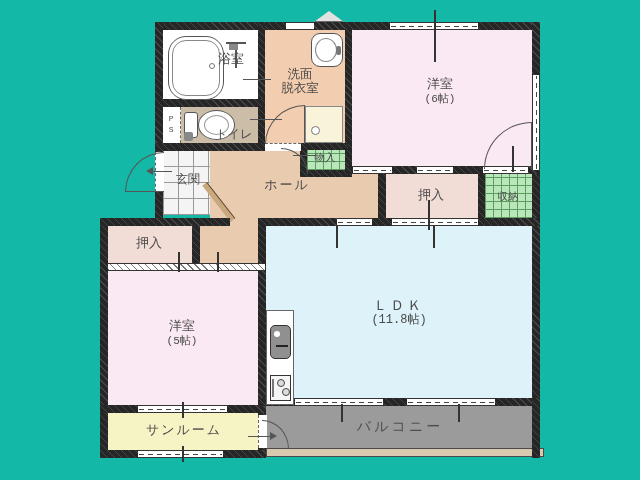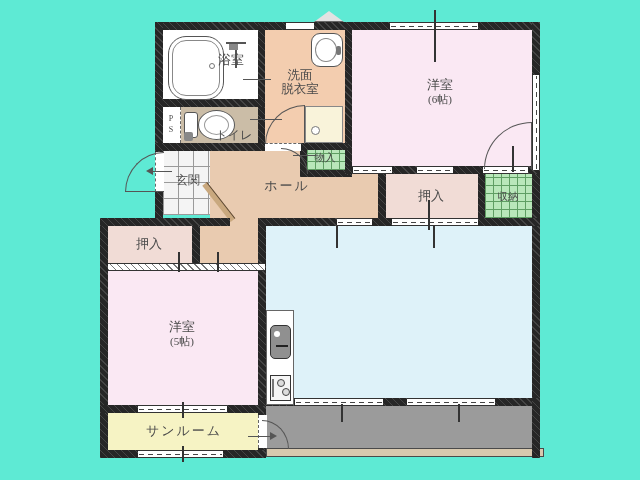--- a/index.html
+++ b/index.html
@@ -1,17 +1,17 @@
 <!DOCTYPE html>
 <html><head>
 <meta charset="utf-8">
 <style>
   html,body{margin:0;padding:0;background:#fff;}
-  #plan{position:relative;width:640px;height:480px;background:#5eead4;overflow:hidden;
-        font-family:Liberation Serif, serif;color:#4a4a4a;}
+  #plan{position:relative;width:640px;height:480px;background:#14b8a6;overflow:hidden;
+        font-family:Liberation Mono, monospace;color:#4a4a4a;}
   .abs{position:absolute;}
   .wall{position:absolute;background:#262626;
         background-image:repeating-linear-gradient(45deg,rgba(255,255,255,.14) 0 1px,transparent 1px 5px);}
   .floor{position:absolute;}
   .grid-green{background-image:
       repeating-linear-gradient(0deg,#5f9e63 0 1px,transparent 1px 8px),
       repeating-linear-gradient(90deg,#5f9e63 0 1px,transparent 1px 8px);}
   .tiles{background-image:
       repeating-linear-gradient(0deg,#9a9a9a 0 1px,transparent 1px 16px),
       repeating-linear-gradient(90deg,#9a9a9a 0 1px,transparent 1px 15px);
@@ -189,16 +189,21 @@
   <div class="lbl small" style="left:325px;top:158px;">物入</div>
   <div class="lbl" style="left:431px;top:196px;">押入</div>
   <div class="lbl small" style="left:508px;top:197px;">収納</div>
   <div class="lbl" style="left:149px;top:244px;">押入</div>
 
   <div class="lbl" style="left:182px;top:334px;">
     <div>洋室</div>
     <div style="font-size:11px;">(5帖)</div>
   </div>
 
+  <div class="lbl" style="left:399px;top:313px;">
+    <div style="font-size:14px;letter-spacing:3px;">ＬＤＫ</div>
+    <div style="font-size:12px;">(11.8帖)</div>
+  </div>
 
   <div class="lbl" style="left:184px;top:431px;letter-spacing:2px;">サンルーム</div>
+  <div class="lbl" style="left:400px;top:427px;font-size:14px;letter-spacing:3px;color:#4f4f4f;">バルコニー</div>
 
 </div>
 
 </body></html>

